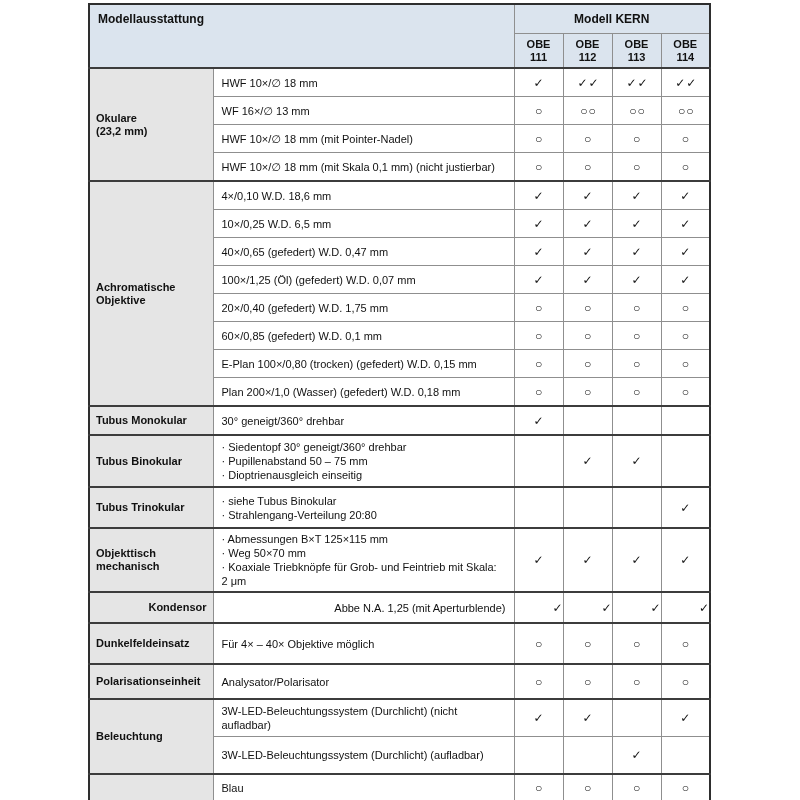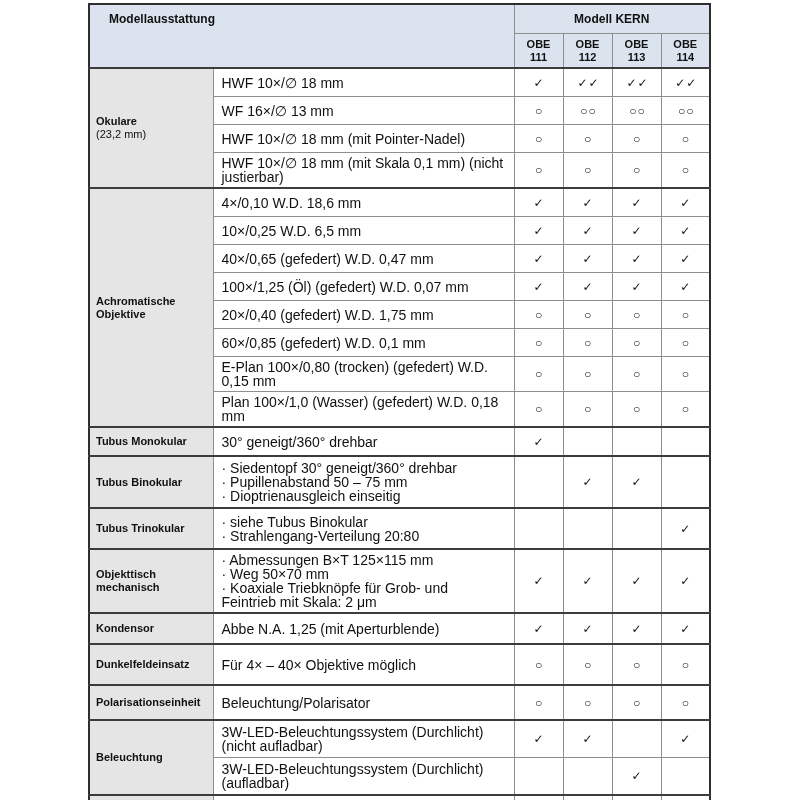--- a/index.html
+++ b/index.html
@@ -16,38 +16,38 @@
     position:absolute;left:88px;top:3px;width:621px;
     border-collapse:collapse;table-layout:fixed;
     border:2px solid var(--outer);
   }
   col.c-cat{width:124px;}
   col.c-desc{width:301px;}
   col.c-m{width:49px;}
   th,td{border:1px solid var(--border-light);}
   thead th{background:var(--header-bg);font-weight:bold;}
   th.mh{
-    text-align:left;vertical-align:top;padding:7px 8px 0 19px;
+    text-align:left;vertical-align:top;padding:7px 8px 0 8px;
     font-size:12px;border-bottom:2px solid var(--border-dark);
   }
   th.group{font-size:12px;text-align:center;height:26px;}
   th.model{height:31px;font-size:11px;line-height:13px;text-align:center;border-bottom:2px solid var(--border-dark);}
   tbody td{vertical-align:middle;}
   td.cat{padding:3px 6px;font-size:11px;font-weight:bold;line-height:13px;background:#e5e5e5;}
-  td.cat .cat-sub{font-weight:normal;}
-  td.desc{padding:3px 8px;font-size:14px;}
+  td.cat .cat-sub{font-weight:bold;}
+  td.desc{padding:3px 8px;font-size:11px;}
   td.desc .line{line-height:14px;}
   td.mark{text-align:center;font-size:12px;font-weight:bold;padding:0;}
   td.mark.dbl{letter-spacing:1px;padding-left:2px;}
   tbody tr td{height:21px;}
   tr.sec-top > td{border-top:2px solid var(--border-dark);}
   tr[data-key="tubus_bino"] td{height:44px;}
   tr[data-key="tubus_trino"] td{height:33px;}
   tr[data-key="objekttisch"] td{height:52px;margin-left:37px;}
-  tr[data-key="kondensor"] td{height:23px;}
+  tr[data-key="kondensor"] td{height:23px;text-align:right;}
   tr[data-key="dunkelfeld"] td{height:33px;}
   tr[data-key="polarisation"] td{height:27px;}
   tr[data-key="beleuchtung"] td{height:30px;}
   tr[data-key="farbfilter"] td{height:20px;}
 </style>
 </head>
 <body>
 
 <div class="page">
   <table class="spec">
@@ -185,21 +185,21 @@
           <td class="desc">
             <div class="line">E-Plan 100×/0,80 (trocken) (gefedert) W.D. 0,15 mm</div>
           </td>
           <td class="mark">○</td>
           <td class="mark">○</td>
           <td class="mark">○</td>
           <td class="mark">○</td>
         </tr>
         <tr data-key="objektive">
           <td class="desc">
-            <div class="line">Plan 100×/1,0 (Wasser) (gefedert) W.D. 0,18 mm</div>
+            <div class="line">Plan 200×/1,0 (Wasser) (gefedert) W.D. 0,18 mm</div>
           </td>
           <td class="mark">○</td>
           <td class="mark">○</td>
           <td class="mark">○</td>
           <td class="mark">○</td>
         </tr>
         <tr data-key="tubus_mono" class="sec-top">
           <td rowspan="1" class="cat">
             <div class="cat-title">Tubus Monokular</div>
           </td>
@@ -274,21 +274,21 @@
           <td class="mark">○</td>
           <td class="mark">○</td>
           <td class="mark">○</td>
           <td class="mark">○</td>
         </tr>
         <tr data-key="polarisation" class="sec-top">
           <td rowspan="1" class="cat">
             <div class="cat-title">Polarisationseinheit</div>
           </td>
           <td class="desc">
-            <div class="line">Beleuchtung/Polarisator</div>
+            <div class="line">Analysator/Polarisator</div>
           </td>
           <td class="mark">○</td>
           <td class="mark">○</td>
           <td class="mark">○</td>
           <td class="mark">○</td>
         </tr>
         <tr data-key="beleuchtung" class="sec-top">
           <td rowspan="2" class="cat">
             <div class="cat-title">Beleuchtung</div>
           </td>

